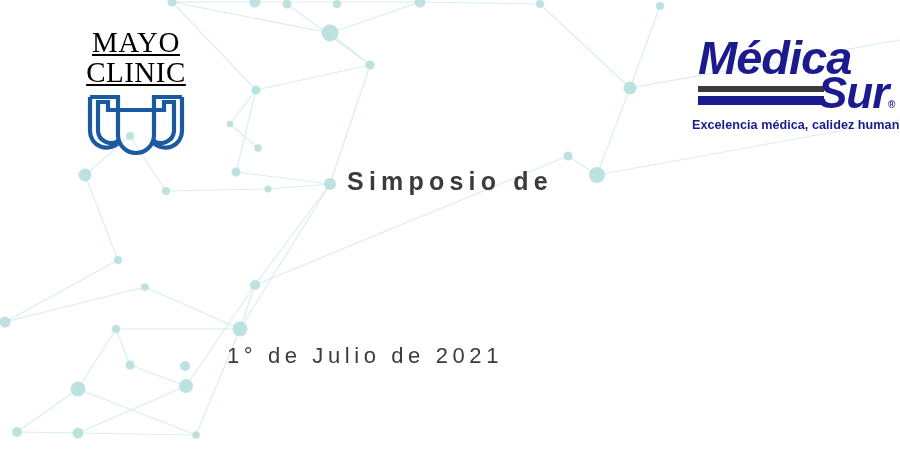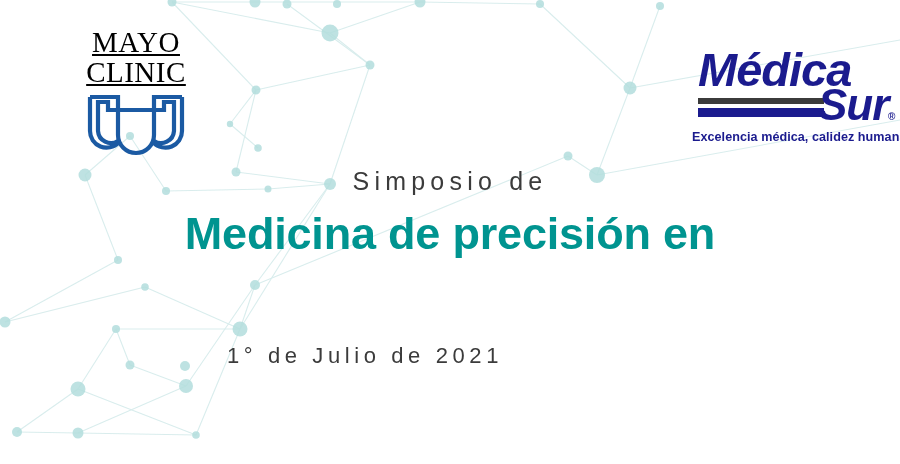--- a/index.html
+++ b/index.html
@@ -43,21 +43,21 @@
   }
   #mayo-shields {
     display: block;
     margin: 0 auto;
   }
 
   
   #medicasur-logo {
     position: absolute;
     left: 692px;
-    top: 40px;
+    top: 28px;
     width: 208px;
   }
   #ms-mark { display: block; }
   #ms-tagline {
     margin: 2px 0 0 0;
     font-size: 12.6px;
     font-weight: 700;
     color: #1b1b8e;
     letter-spacing: 0.05px;
     white-space: nowrap;
@@ -67,21 +67,21 @@
   
   #title-block {
     position: absolute;
     left: 0;
     top: 166px;
     width: 900px;
     text-align: center;
   }
   #eyebrow {
     font-size: 25px;
-    font-weight: 400;
+    font-weight: 700;
     color: #3b3b3b;
     letter-spacing: 5.2px;
     margin: 0;
     line-height: 1.25;
     text-align: center;
   }
   .headline {
     font-size: 45px;
     font-weight: 700;
     color: #009490;
@@ -216,20 +216,19 @@
       <rect x="6" y="58" width="126" height="6" fill="#3b3b3b"></rect>
       <rect x="6" y="68" width="126" height="9" fill="#1b1b8e"></rect>
       <text x="126" y="80" font-family="'Liberation Sans',sans-serif" font-size="44" font-weight="700" font-style="italic" fill="#1b1b8e" letter-spacing="-1">Sur</text>
       <text x="196" y="80" font-family="'Liberation Sans',sans-serif" font-size="10" font-weight="700" fill="#1b1b8e">®</text>
     </svg>
     <p id="ms-tagline">Excelencia médica, calidez humana</p>
   </div>
 
   <div id="title-block">
     <p id="eyebrow">Simposio de</p>
-    <p id="headline-1" class="headline">Medicina de precisión en</p>
   </div>
 
   <div id="meta-block">
     <p class="meta-line">1° de Julio de 2021</p>
   </div>
 
 </div>
 
 </body></html>

